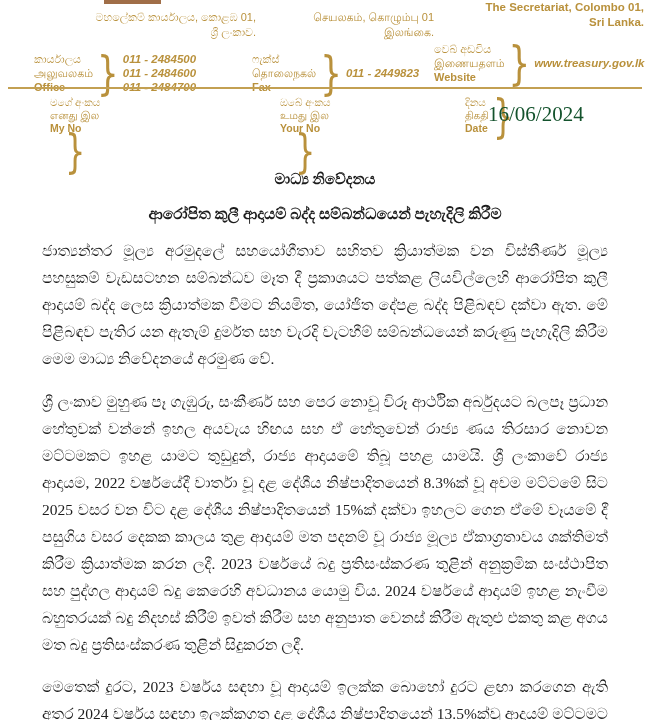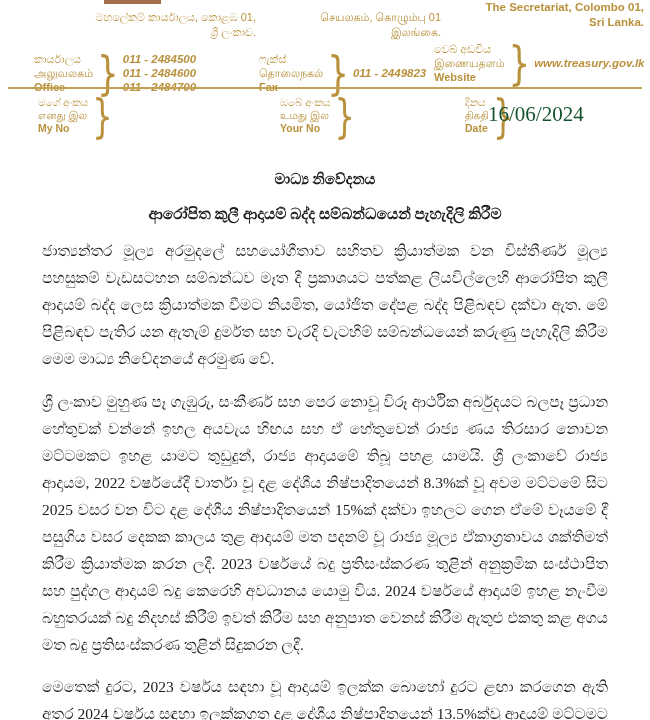--- a/index.html
+++ b/index.html
@@ -5,41 +5,41 @@
   html,body{margin:0;padding:0;}
   .page{
     position:relative;width:650px;height:720px;background:#ffffff;
     overflow:hidden;font-family:"Liberation Sans","DejaVu Sans",sans-serif;
   }
   .top-bar{position:absolute;left:104px;top:0;width:57px;height:4px;background:#a06e48;}
 
   
   .col{position:absolute;top:10px;}
   .col-left{left:34px;width:222px;}
-  .col-mid{left:259px;width:182px;}
+  .col-mid{left:252px;width:182px;}
   .col-right{left:434px;width:210px;top:0;}
   .addr{font-size:11px;line-height:15px;text-align:right;color:#b9913c;}
   .addr.en{font-weight:700;font-size:11.5px;}
   .contact-group{display:flex;align-items:center;margin-top:12px;}
   .labels{font-size:11px;line-height:14px;color:#b9913c;}
   .labels .en{font-weight:700;}
   .brace{color:#b9913c;font-family:"DejaVu Sans",sans-serif;font-weight:400;
          font-size:34px;line-height:1;transform:scaleY(1.35);margin:0 4px;}
   .brace::before{content:"}";}
   .values{font-size:11.5px;font-weight:700;line-height:14px;color:#b9913c;font-style:italic;}
 
   .rule{position:absolute;left:8px;right:8px;top:87px;height:2px;background:#c3a052;}
 
   
   .ref-group{position:absolute;top:96px;display:flex;align-items:center;}
   .ref-labels{font-size:10.5px;line-height:13px;color:#b9913c;}
   .ref-labels .en{font-weight:700;}
   .ref-brace{font-size:32px;transform:scaleY(1.45);}
-  .g-myno{left:38px;}
-  .g-yourno{left:280px;}
+  .g-myno{left:50px;flex-direction:column;}
+  .g-yourno{left:280px;flex-direction:column;}
   .g-date{left:465px;}
   .date-value{
     position:absolute;left:488px;top:102px;
     font-family:"Liberation Serif","DejaVu Serif",serif;
     font-size:21px;color:#14532d;
   }
 
   
   .doc{
     position:absolute;left:42px;top:166px;width:566px;

